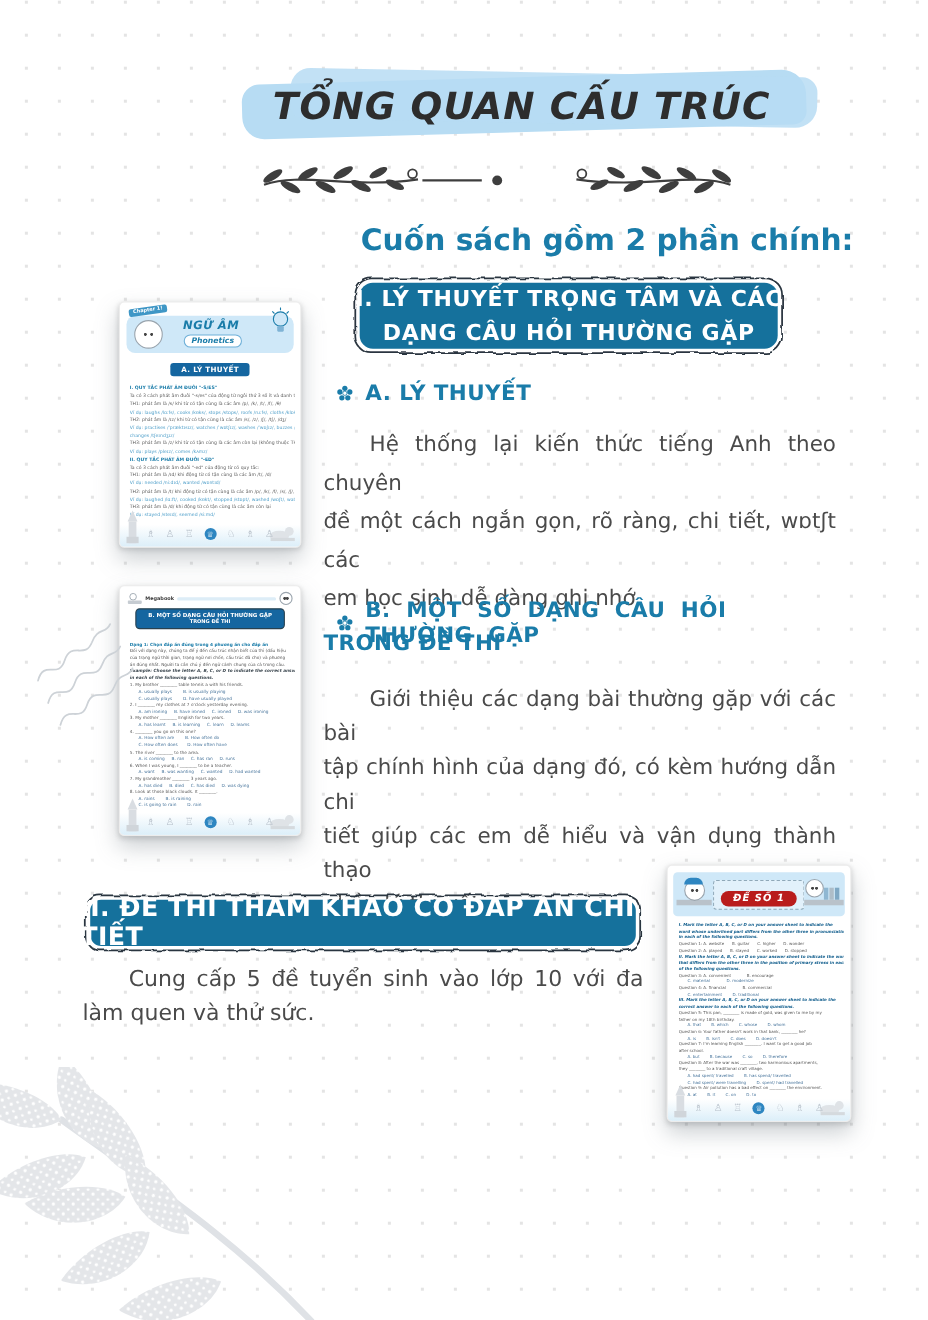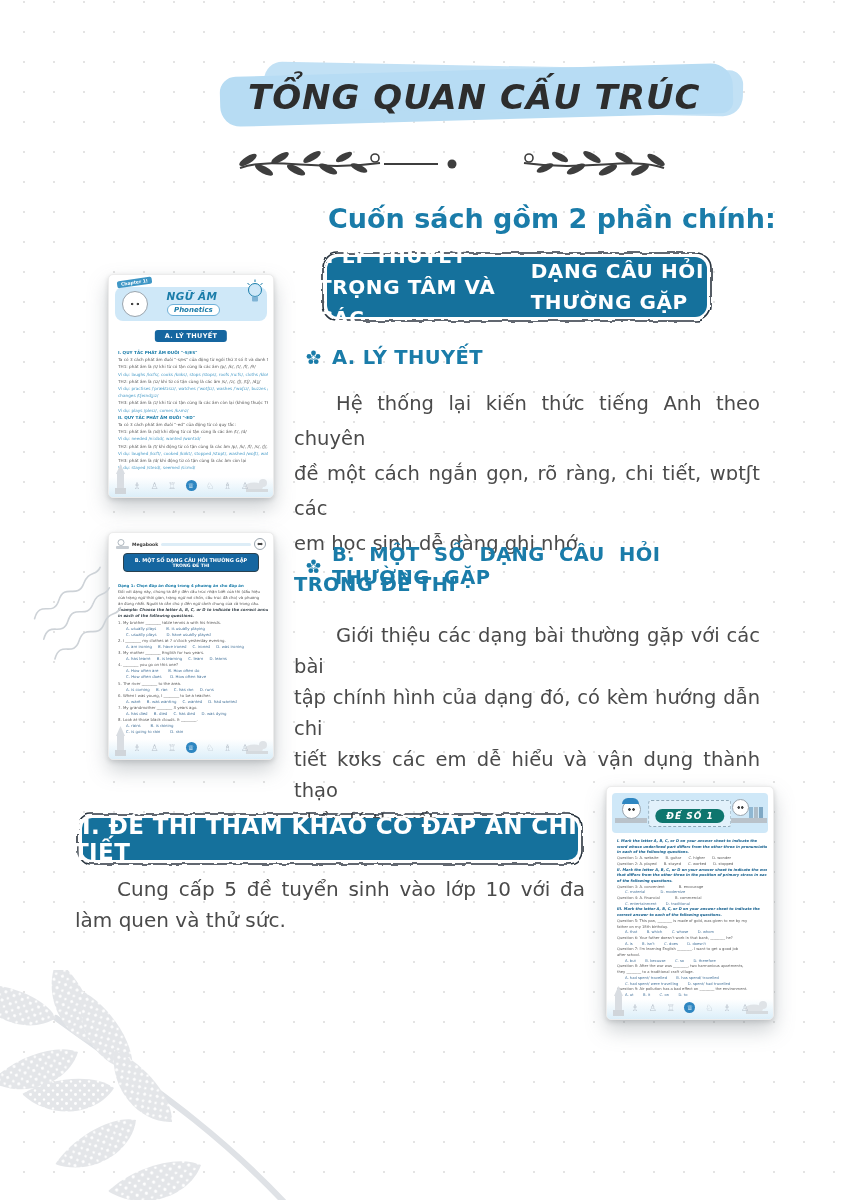--- a/index.html
+++ b/index.html
@@ -23,21 +23,21 @@
   .title-hl h1{position:relative;z-index:2;margin:0;font-size:34px;font-style:italic;
     font-weight:700;letter-spacing:1px;color:#2d2d2d;white-space:nowrap;}
   .divider{position:absolute;left:232px;top:146px;}
 
   
   .intro{position:absolute;left:328px;top:203px;font-size:27px;font-weight:700;
     color:#1a7ca9;white-space:nowrap;}
   .panel{position:absolute;}
   .panel svg.pbg{position:absolute;inset:0;}
   .panel .ptext{position:relative;z-index:2;width:100%;height:100%;display:flex;
-    flex-direction:row;align-items:center;justify-content:center;color:#fff;font-weight:700;}
+    flex-direction:column;align-items:center;justify-content:center;color:#fff;font-weight:700;}
   .panel1{left:318px;top:248px;width:398px;height:78px;}
   .panel1 .ptext{font-size:20px;line-height:31px;letter-spacing:.6px;}
   .panel2{left:73px;top:810px;width:514px;height:58px;}
   .panel2 .ptext{font-size:23px;letter-spacing:.4px;}
 
   
   .sec-head{position:absolute;display:flex;align-items:center;gap:11px;
     font-size:19.5px;font-weight:700;color:#1a7ca9;letter-spacing:.4px;}
   .secA-head{left:306px;top:346px;}
   .secB-head{left:306px;top:543px;width:456px;}
@@ -98,21 +98,21 @@
     border-radius:4px;color:#fff;text-align:center;padding:3px 2px;z-index:2;}
   .t2-h1{font-size:5px;font-weight:bold;}
   .t2-h2{font-size:4.6px;font-weight:bold;}
   .t2 .tlines{left:9px;right:5px;top:50px;bottom:24px;}
   .t2 .tl{font-size:3.9px;line-height:6.1px;}
 
   
   .t3-band{position:absolute;left:5px;top:6px;right:5px;height:40px;background:#cfe8f8;border-radius:4px;}
   .t3-dash{position:absolute;left:50%;top:13px;transform:translateX(-50%);border:1px dashed #8fa8b8;
     padding:3px 6px;border-radius:3px;background:rgba(255,255,255,.4);z-index:3;}
-  .t3-pill{background:#0f766e;color:#fff;font-style:italic;font-weight:bold;font-size:9px;
+  .t3-pill{background:#b91c1c;color:#fff;font-style:italic;font-weight:bold;font-size:9px;
     padding:2px 11px;border-radius:8px;letter-spacing:1px;white-space:nowrap;}
   .t3-deskL{position:absolute;left:8px;top:31px;width:32px;height:5px;background:#b9c2ca;z-index:2;}
   .t3-faceL{left:15px;top:13px;width:17px;height:17px;}
   .t3-capL{position:absolute;left:15px;top:11px;width:17px;height:6px;background:#2e86c1;
     border-radius:8px 8px 0 0;z-index:4;}
   .t3-shelf{position:absolute;right:6px;top:31px;width:36px;height:5px;background:#b9c2ca;z-index:2;}
   .t3-books{position:absolute;right:10px;top:20px;display:flex;gap:1px;z-index:2;}
   .t3-books i{display:block;width:4px;height:11px;}
   .t3-faceR{right:24px;top:12px;width:15px;height:15px;}
   .t3 .tlines{left:10px;right:6px;top:52px;bottom:22px;}
@@ -220,21 +220,21 @@
           <circle cx="4" cy="8.5" r="3.2"></circle>
       <circle cx="10" cy="10" r="2.6" fill="#fff" stroke="#1a7ca9" stroke-width="1"></circle>
         </g>
     </svg>
     <span class="secB-line1">B. MỘT SỐ DẠNG CÂU HỎI THƯỜNG GẶP</span>
   </div>
   <div class="secB-line2">TRONG ĐỀ THI</div>
   <div class="para paraB">
       <div class="pline">Giới thiệu các dạng bài thường gặp với các bài</div>
       <div class="pline">tập chính hình của dạng đó, có kèm hướng dẫn chi</div>
-      <div class="pline">tiết kʊks các em dễ hiểu và vận dụng thành thạo</div>
+      <div class="pline">tiết giúp các em dễ hiểu và vận dụng thành thạo</div>
       <div class="pline">phần lý thuyết.</div>
     </div>
 
   <div class="panel panel2">
     <svg class="pbg" width="514" height="58" viewBox="0 0 514 58">
       <rect x="5" y="4" width="504" height="50" rx="13" fill="none" stroke="#2b3640" stroke-width="1.6" filter="url(#wavyEdge)"></rect>
       <rect x="9" y="8" width="496" height="42" rx="10" fill="#15719c"></rect>
     </svg>
     <div class="ptext">
       <div>II. ĐỀ THI THAM KHẢO CÓ ĐÁP ÁN CHI TIẾT</div>

